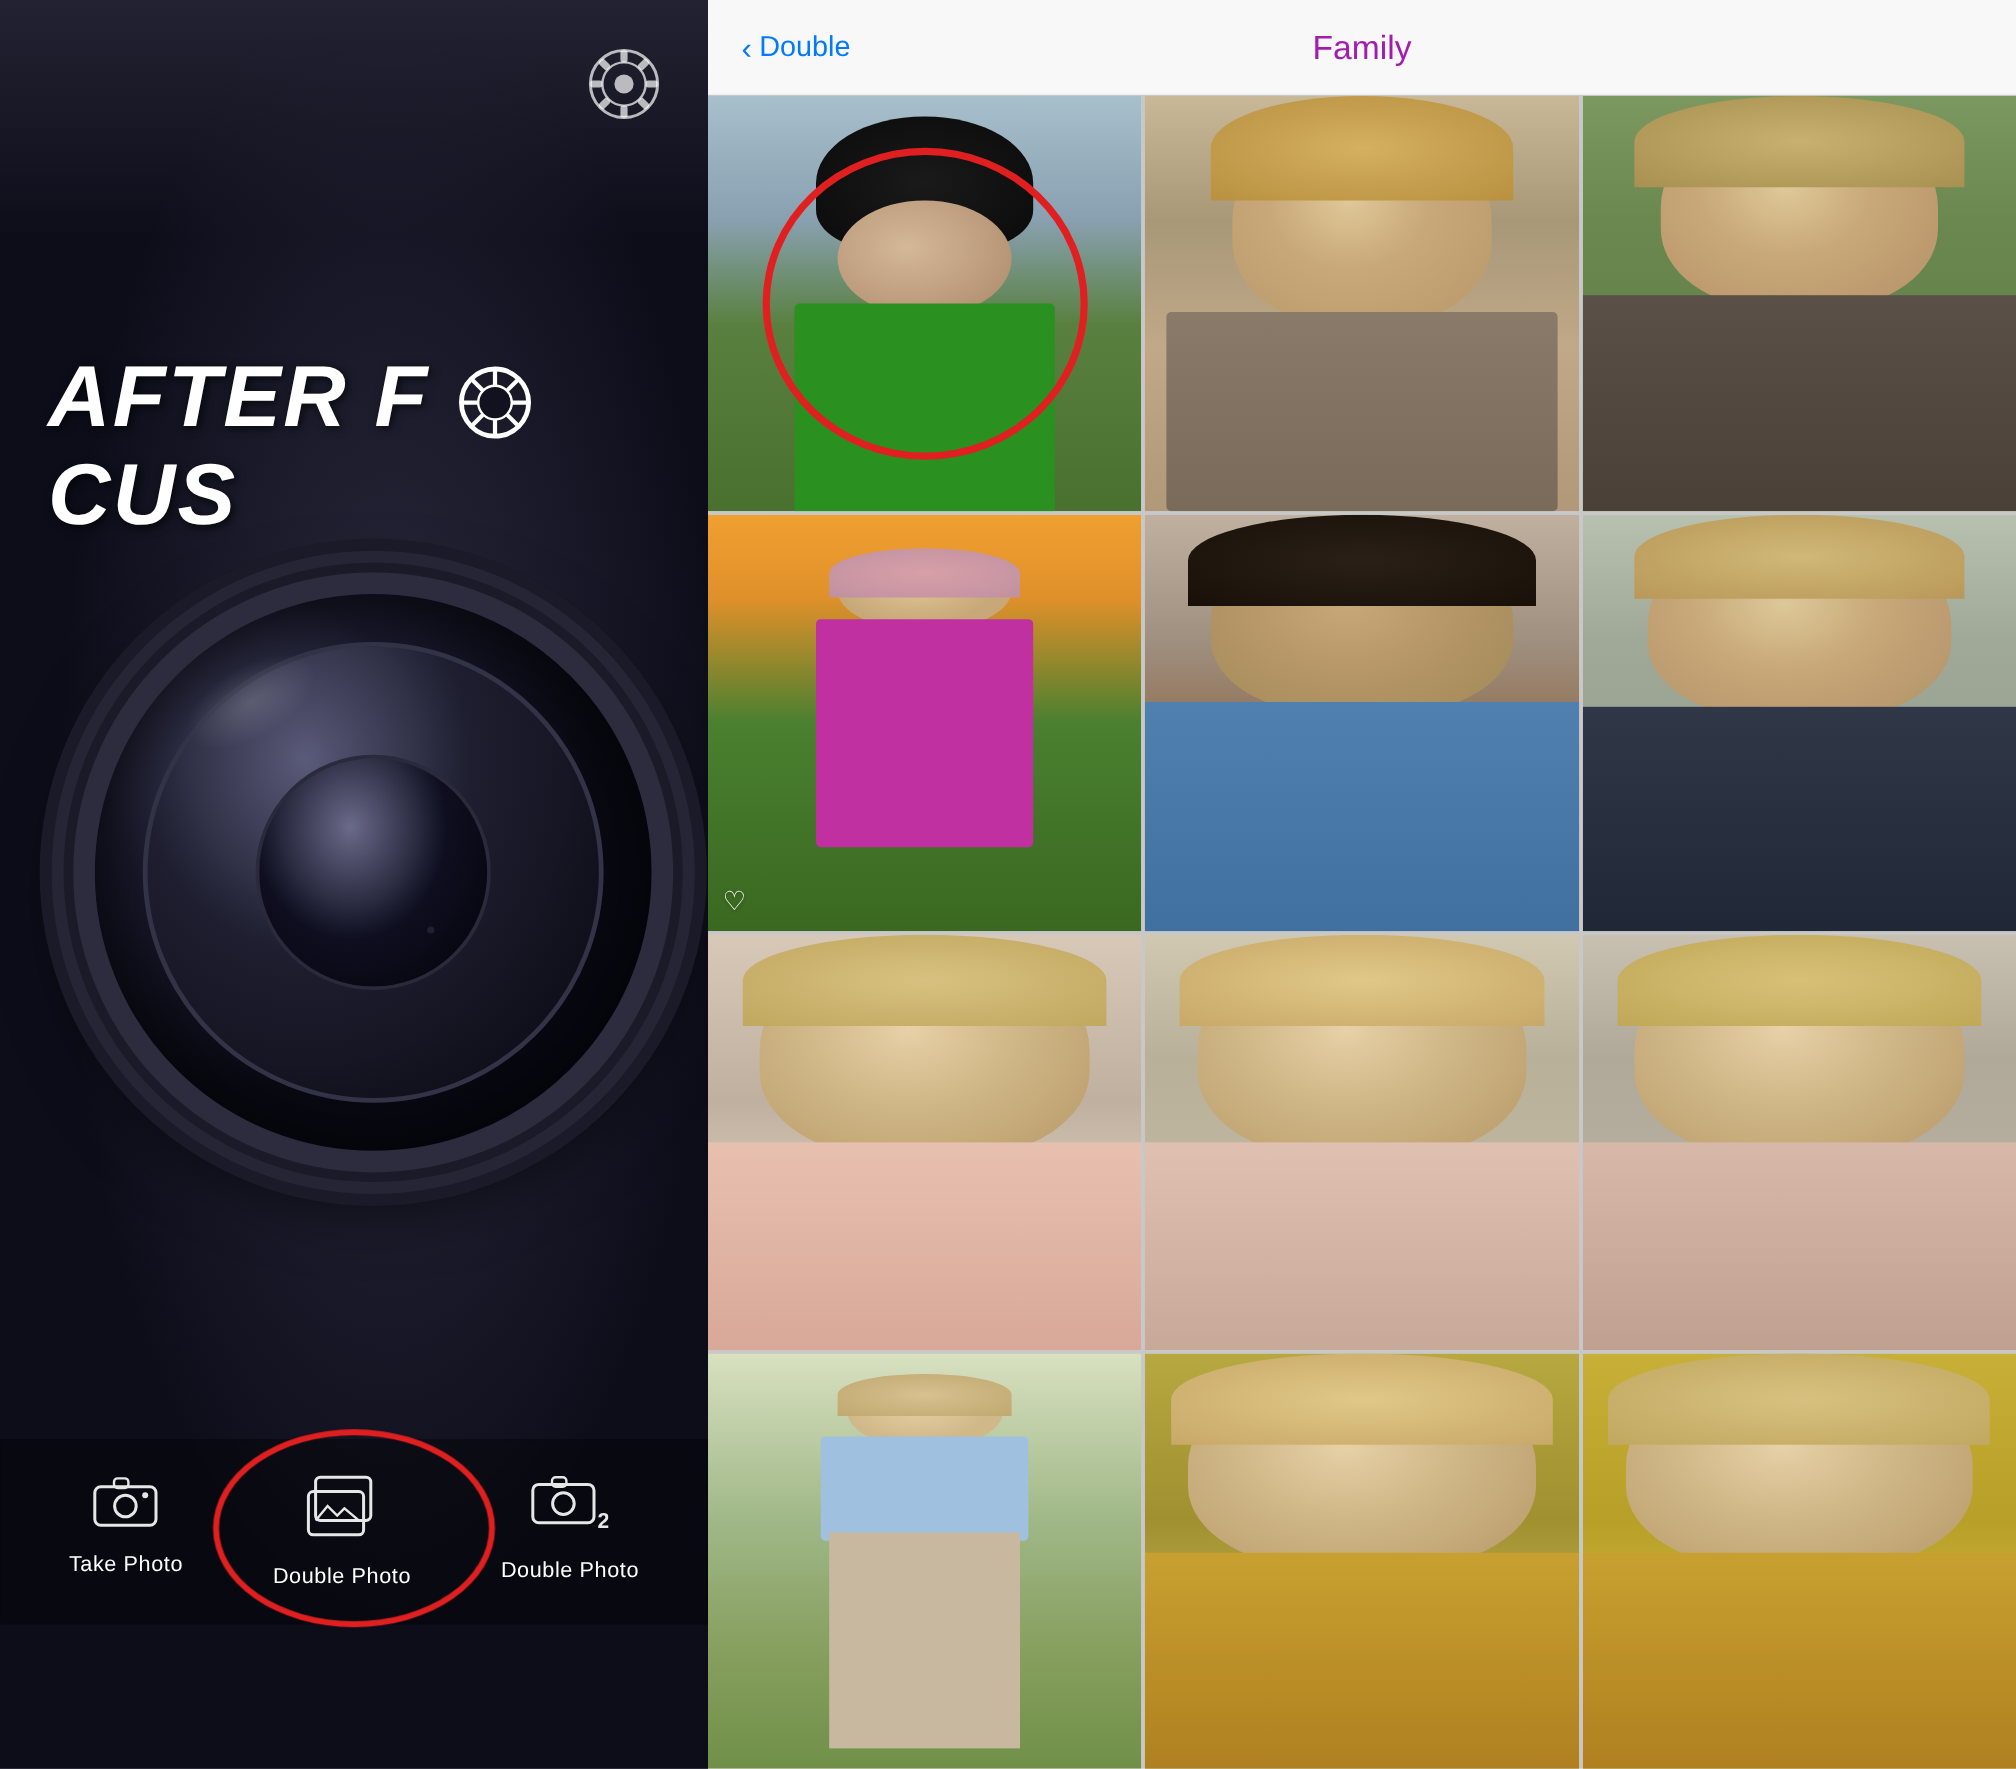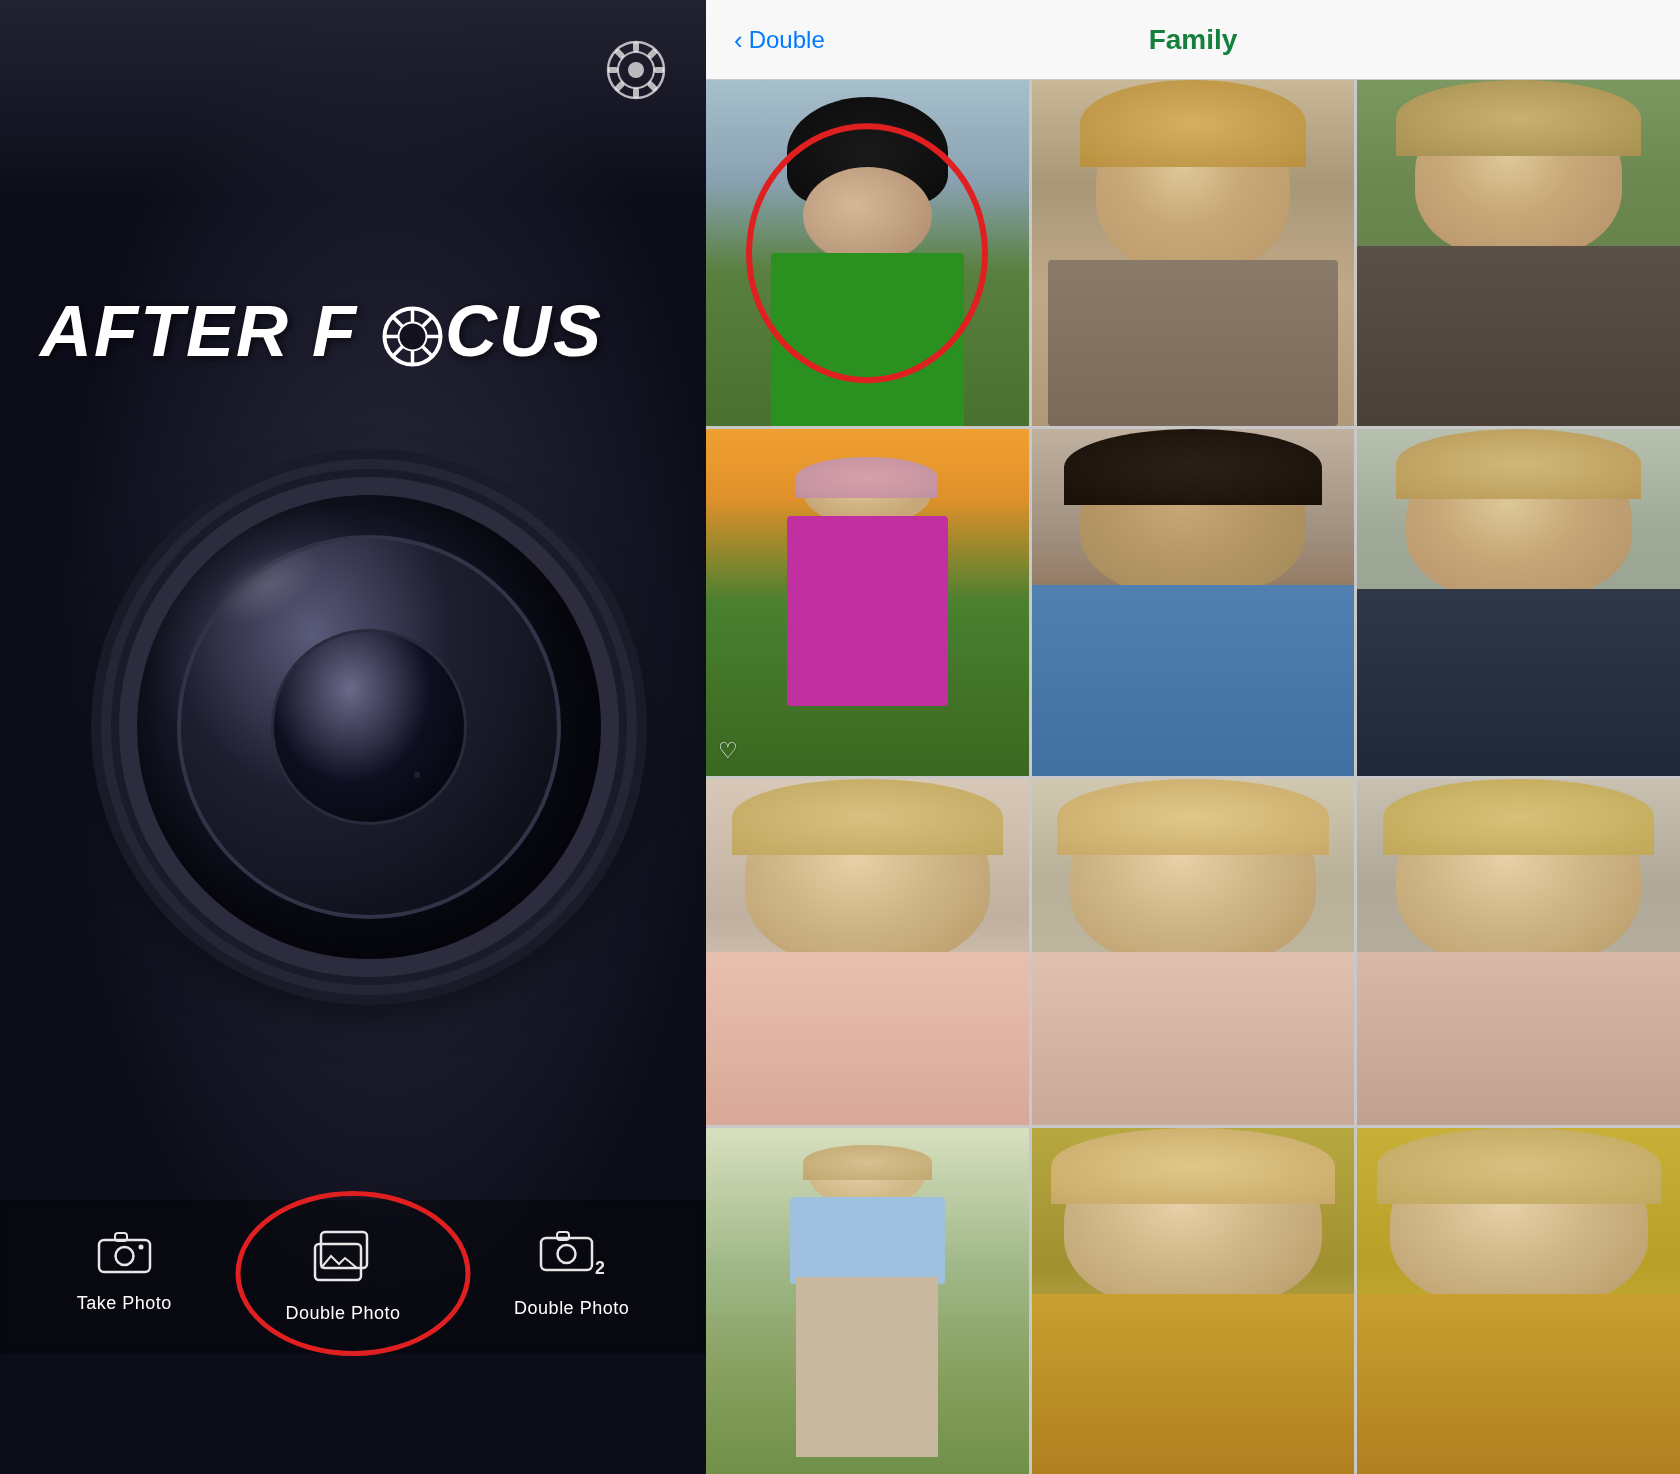--- a/index.html
+++ b/index.html
@@ -6,21 +6,21 @@
     body {
       width: 1680px;
       height: 1474px;
       display: flex;
       font-family: -apple-system, BlinkMacSystemFont, 'Helvetica Neue', Arial, sans-serif;
       overflow: hidden;
     }
 
     
     .left-panel {
-      width: 706px;
+      width: 590px;
       height: 1474px;
       position: relative;
       background: #1a1a2e;
       overflow: hidden;
       flex-shrink: 0;
     }
 
     .camera-bg {
       position: absolute;
       inset: 0;
@@ -227,22 +227,22 @@
       cursor: pointer;
     }
 
     .nav-back-chevron {
       font-size: 26px;
       line-height: 1;
     }
 
     .nav-title {
       font-size: 28px;
-      font-weight: 700;
-      color: #15803d;
+      font-weight: 400;
+      color: #a21caf;
       position: absolute;
       left: 50%;
       transform: translateX(-50%);
     }
 
     
     .photo-grid {
       flex: 1;
       display: grid;
       grid-template-columns: repeat(3, 1fr);

